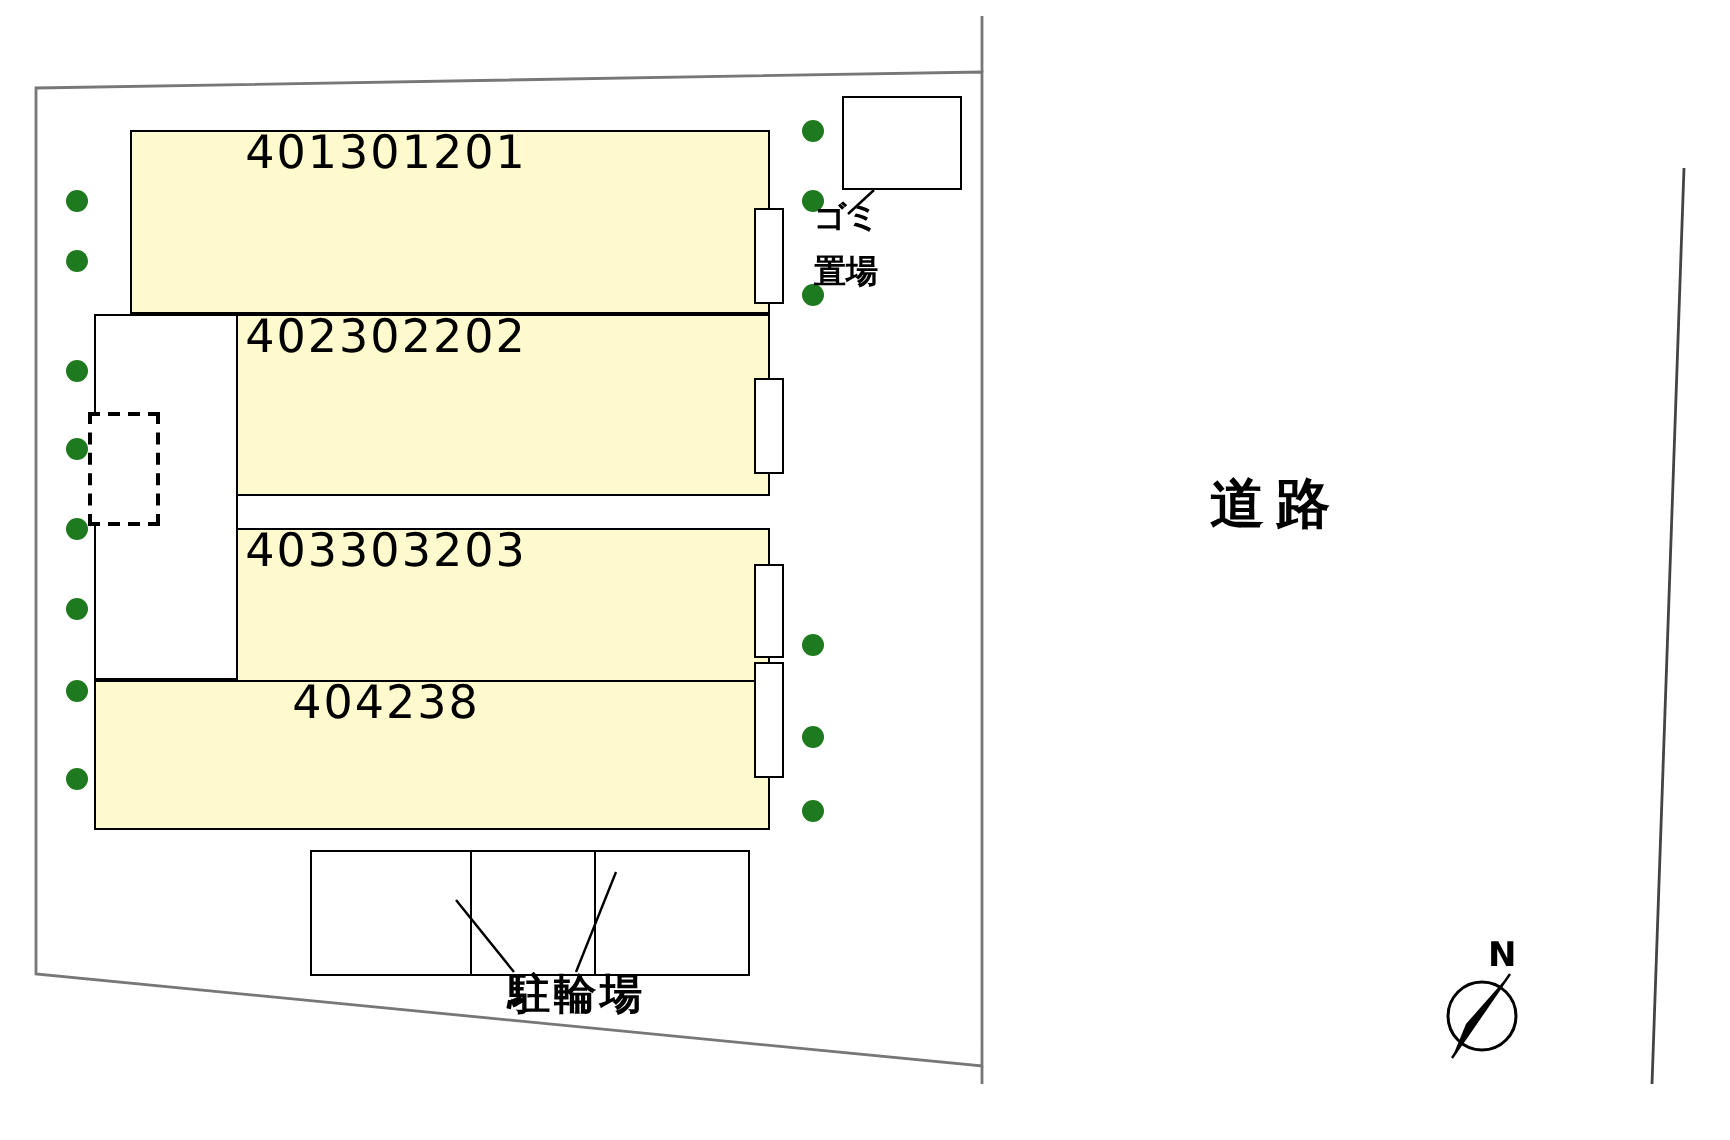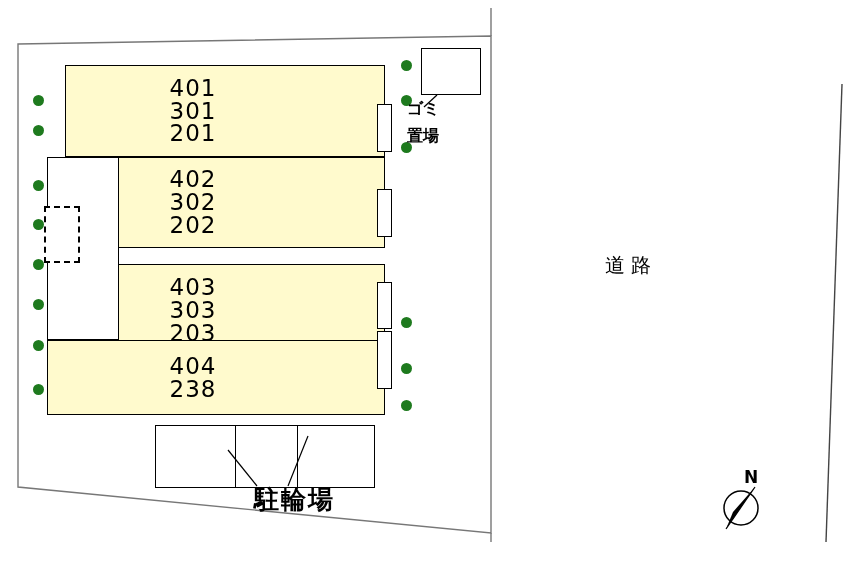--- a/index.html
+++ b/index.html
@@ -15,21 +15,21 @@
   .b1 { left:65px;  top:65px;  width:320px; height:92px; }
   .b2 { left:118px; top:157px; width:267px; height:91px; }
   .b3 { left:118px; top:264px; width:267px; height:92px; }
   .b4 { left:47px;  top:340px; width:338px; height:75px; }
   .hall { position:absolute; left:47px; top:157px; width:72px; height:183px;
           background:#fff; border:1px solid #000; z-index:1; }
   .porch { position:absolute; left:44px; top:206px; width:36px; height:57px;
            background:#fff; border:2px dashed #000; z-index:3; }
 
   .units { position:absolute; top:0; bottom:0; width:100px; display:flex;
-           flex-direction:column; justify-content:center; text-align:center; }
+           flex-direction:row; justify-content:center; text-align:center; }
   .b1 .units { left:77px; }
   .b2 .units, .b3 .units { left:24px; }
   .b4 .units { left:95px; }
   .unit { font-size:23px; line-height:23px; letter-spacing:1px; }
   .b1 .unit { line-height:22.5px; }
 
   .balcony { position:absolute; left:377px; width:15px; background:#fff;
              border:1px solid #000; z-index:3; }
   .bal1 { top:104px; height:48px; }
   .bal2 { top:189px; height:48px; }
@@ -37,29 +37,29 @@
   .bal4 { top:331px; height:58px; }
 
   .tree { position:absolute; width:11px; height:11px; border-radius:50%;
           background:var(--tree,#1E7A1E); z-index:4; }
 
   .garbage-box { position:absolute; left:421px; top:48px; width:60px; height:47px;
                  background:#fff; border:1.5px solid #000; z-index:2; }
   .garbage-label { position:absolute; left:407px; top:95px; font-size:16px;
                    font-weight:600; line-height:27px; z-index:5; }
 
-  .road-label { position:absolute; left:605px; top:234px; font-size:20px;
-                font-weight:400; letter-spacing:6px; z-index:5;margin-top:18px; }
+  .road-label { position:absolute; left:605px; top:234px; font-size:27px;
+                font-weight:700; letter-spacing:6px; z-index:5; }
 
   .bike-area { position:absolute; left:155px; top:425px; width:220px; height:63px;
                background:#fff; border:1px solid #000; z-index:2; }
   .bike-div { position:absolute; top:0; bottom:0; width:1px; background:#000; }
   .bike-div.d1 { left:79px; }
   .bike-div.d2 { left:141px; }
-  .bike-label { position:absolute; left:222px; top:483px; font-size:25px;
+  .bike-label { position:absolute; left:222px; top:483px; font-size:21px;
                 font-weight:600; letter-spacing:2px; z-index:7;padding-left:32px; }
 </style>
 </head>
 <body>
 
 <div id="canvas">
 
   <svg id="base-lines" class="layer" width="865" height="570">
     <polygon points="18,44 491,36 491,533 18,487" fill="none" stroke="#777" stroke-width="1.4"></polygon>
     <line x1="491" y1="8" x2="491" y2="36" stroke="#777" stroke-width="1.4"></line>

